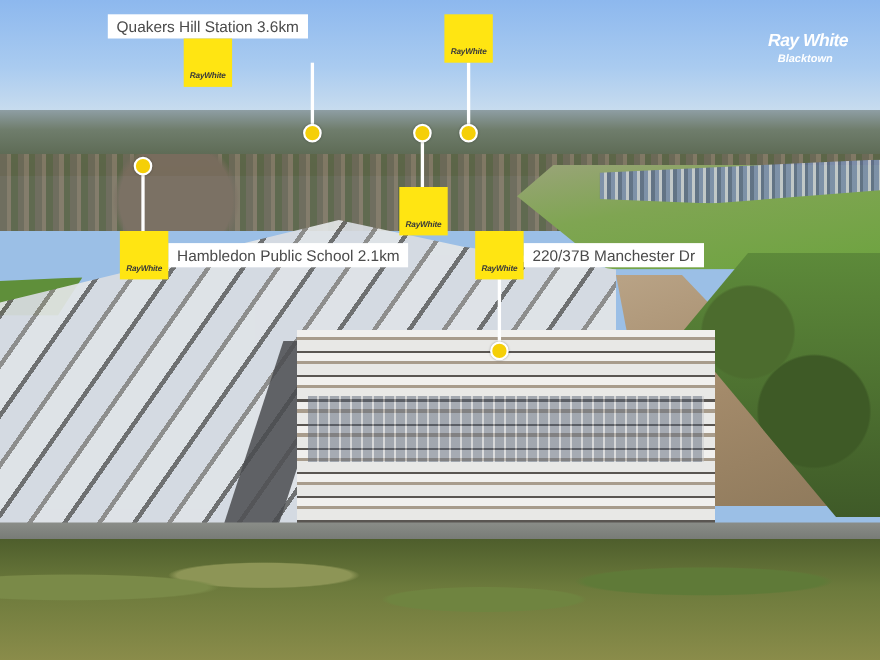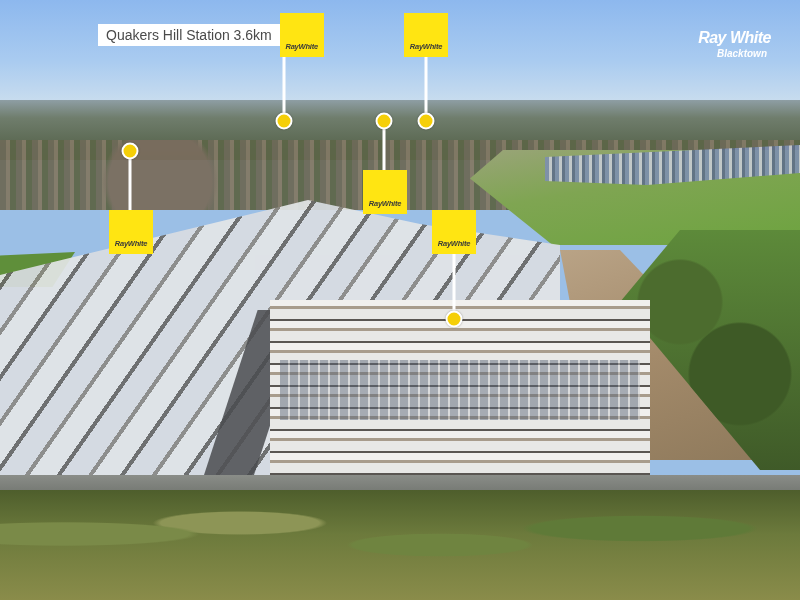--- a/index.html
+++ b/index.html
@@ -61,21 +61,21 @@
 
   .callout { position: absolute; display: flex; align-items: center; }
   .rw-square { width: 44px; height: 44px; background: #ffe512; position: relative; flex: 0 0 44px; }
   .rw-square .rw-word { position: absolute; left: 0; right: 0; bottom: 6px; text-align: center;
     font-size: 7.5px; font-weight: bold; font-style: italic; color: #3a3a3a; letter-spacing: -0.2px; }
   .label { background: #ffffff; height: 22px; line-height: 22px; padding: 0 8px;
     font-size: 14px; color: #4a4a4a; white-space: nowrap; }
 
   .brand { position: absolute; left: 651px; top: 28px; width: 120px; text-align: right; color: #ffffff; }
   .brand-main { font-size: 16px; font-weight: bold; font-style: italic; letter-spacing: -0.5px; line-height: 20px; }
-  .brand-sub { font-size: 10px; font-weight: bold; font-style: italic; line-height: 11px; margin-right: 4px; }
+  .brand-sub { font-size: 10px; font-weight: bold; font-style: italic; line-height: 11px; margin-right: 14px; }
 </style>
 </head>
 <body>
 
 <div class="scene">
   <div class="sky"></div>
   <div class="horizon"></div>
   <div class="suburb-far"></div>
   <div class="field-right"></div>
   <div class="new-estate"></div>
@@ -95,21 +95,21 @@
 <div class="pin-line" style="left:384px; top:121px; height:50px;"></div>
 <div class="pin-line" style="left:130px; top:151px; height:60px;"></div>
 <div class="pin-line" style="left:454px; top:254px; height:65px;"></div>
 
 <div class="pin-dot" style="left:284px; top:121px;"></div>
 <div class="pin-dot" style="left:426px; top:121px;"></div>
 <div class="pin-dot" style="left:384px; top:121px;"></div>
 <div class="pin-dot" style="left:130px; top:151px;"></div>
 <div class="pin-dot" style="left:454px; top:319px;"></div>
 
-<div class="callout" style="left:98px; top:13px;">
+<div class="callout" style="left:98px; top:13px;flex-direction:column;">
   <span class="label">Quakers Hill Station 3.6km</span>
   <div class="rw-square">
     <span class="rw-word">RayWhite</span>
   </div>
 </div>
 
 <div class="callout" style="left:404px; top:13px;">
   <div class="rw-square">
     <span class="rw-word">RayWhite</span>
   </div>
@@ -118,24 +118,26 @@
 <div class="callout" style="left:363px; top:170px;">
   <div class="rw-square">
     <span class="rw-word">RayWhite</span>
   </div>
 </div>
 
 <div class="callout" style="left:109px; top:210px;">
   <div class="rw-square">
     <span class="rw-word">RayWhite</span>
   </div>
+  <span class="label">Hambledon Public School 2.1km</span>
 </div>
 
 <div class="callout" style="left:432px; top:210px;">
   <div class="rw-square">
     <span class="rw-word">RayWhite</span>
   </div>
+  <span class="label">220/37B Manchester Dr</span>
 </div>
 
 <div class="brand">
   <div class="brand-main">Ray White</div>
   <div class="brand-sub">Blacktown</div>
 </div>
 
 </body></html>

